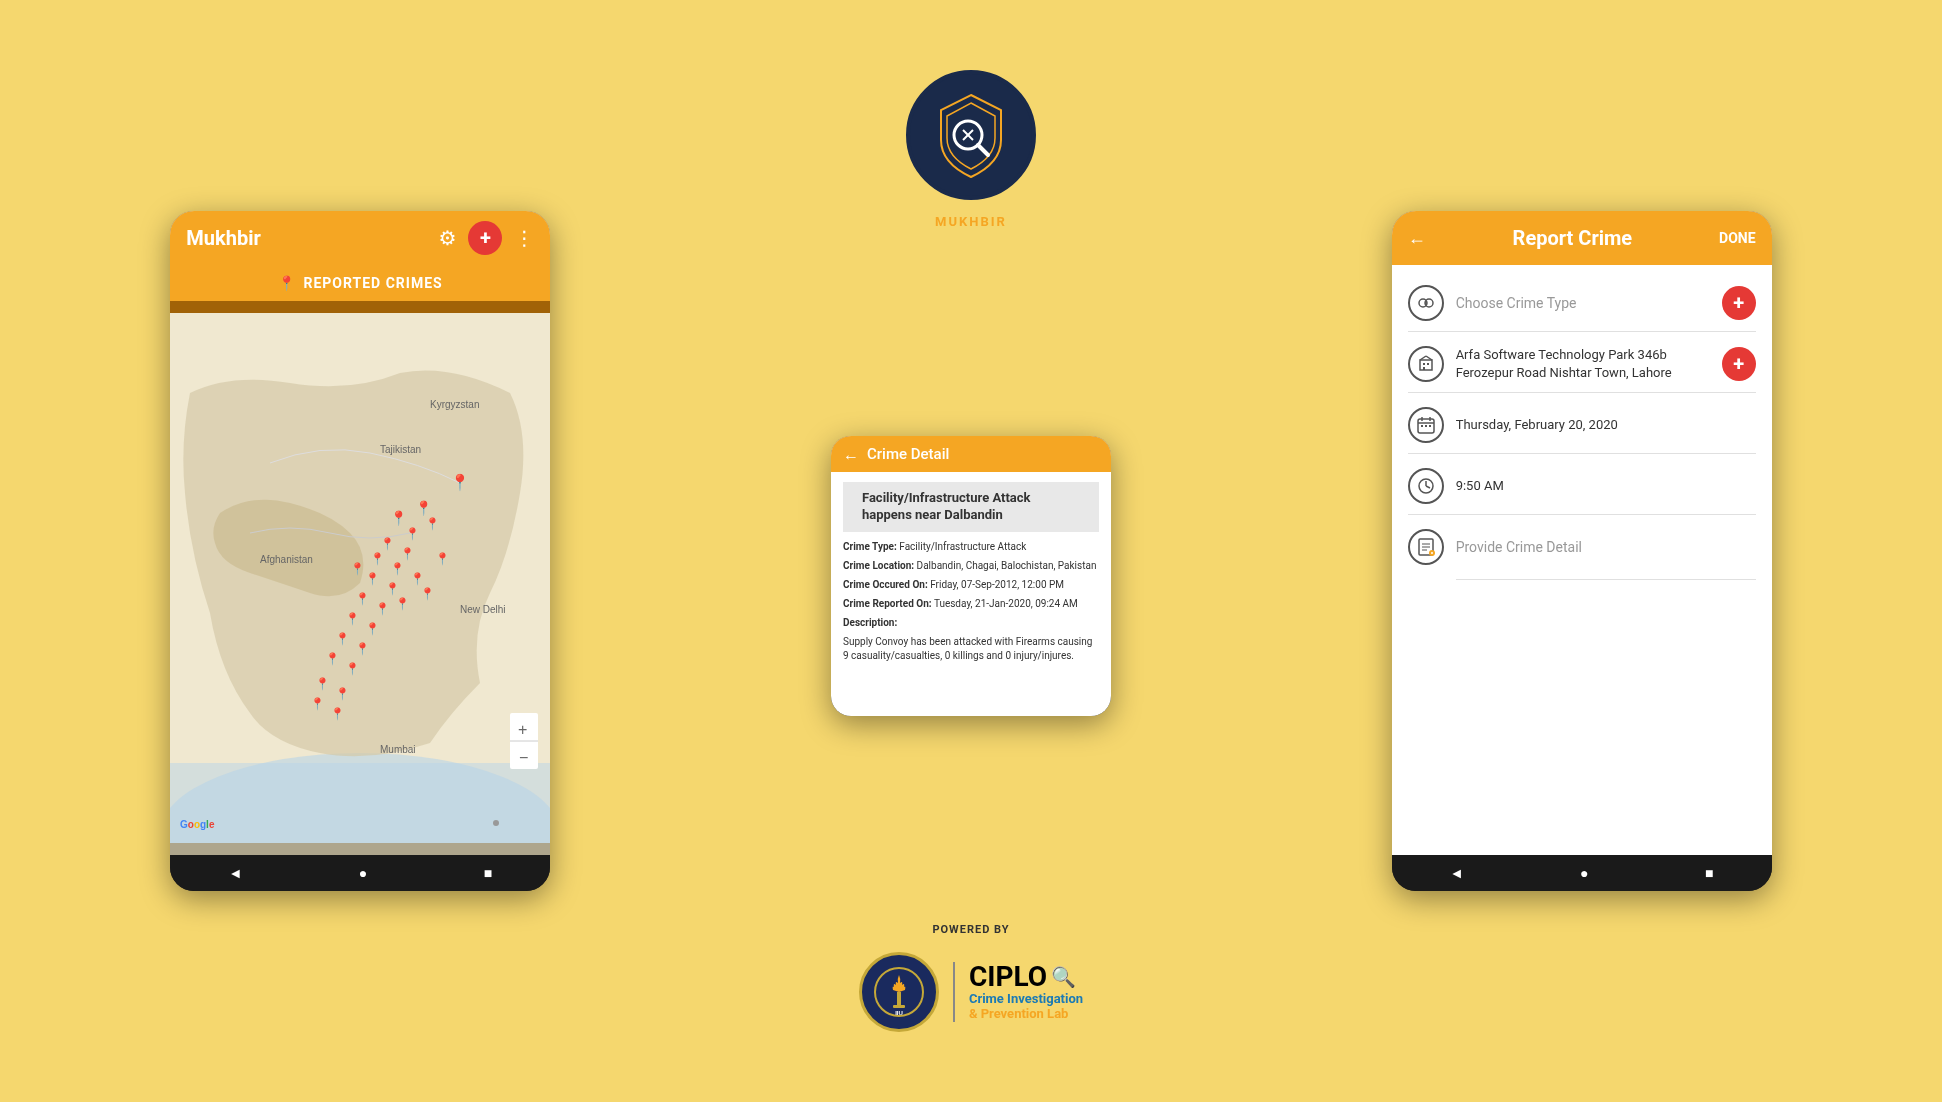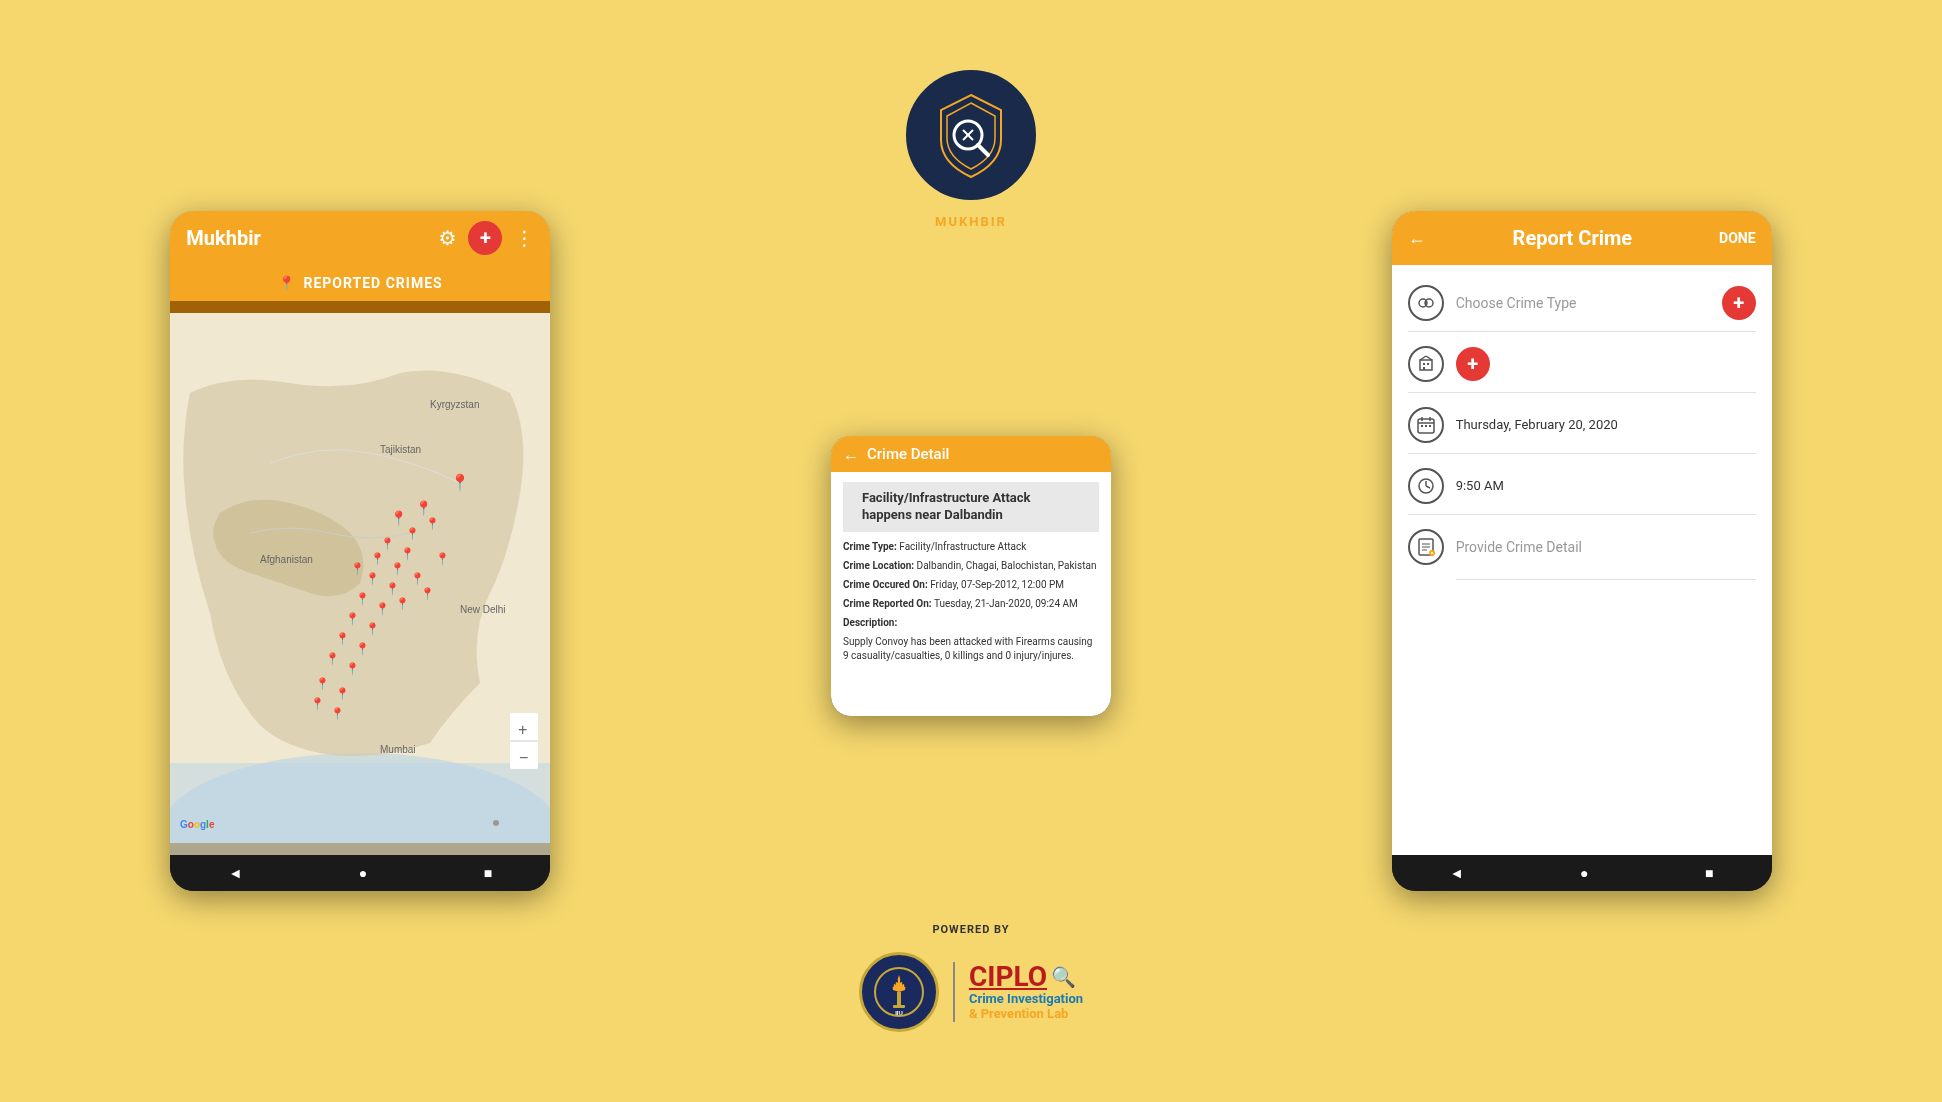--- a/index.html
+++ b/index.html
@@ -336,23 +336,22 @@
       height: 60px;
       background: #888;
     }
     .ciplo-text-area {
       display: flex;
       flex-direction: column;
     }
     .ciplo-main {
       font-size: 28px;
       font-weight: bold;
-      color: #b91c1c;
+      color: #000000;
       line-height: 1;
-      text-decoration: underline;
     }
     .ciplo-sub1 {
       font-size: 13px;
       color: #1a7ab5;
       font-weight: bold;
     }
     .ciplo-sub2 {
       font-size: 13px;
       color: #F5A623;
       font-weight: bold;
@@ -561,20 +560,21 @@
           <div class="form-icon">
             <svg width="20" height="20" viewBox="0 0 20 20">
               <rect x="4" y="6" width="12" height="10" fill="none" stroke="#555" stroke-width="1.5"></rect>
               <rect x="7" y="9" width="2" height="2" fill="#555"></rect>
               <rect x="11" y="9" width="2" height="2" fill="#555"></rect>
               <rect x="7" y="13" width="2" height="3" fill="#555"></rect>
               <line x1="4" y1="6" x2="10" y2="2" stroke="#555" stroke-width="1.5"></line>
               <line x1="16" y1="6" x2="10" y2="2" stroke="#555" stroke-width="1.5"></line>
             </svg>
           </div>
+          <span class="form-field-text filled">Arfa Software Technology Park 346b Ferozepur Road Nishtar Town, Lahore</span>
           <div class="form-add-btn">+</div>
         </div>
 
         <div class="form-row">
           <div class="form-icon">
             <svg width="20" height="20" viewBox="0 0 20 20">
               <rect x="2" y="4" width="16" height="14" rx="2" fill="none" stroke="#555" stroke-width="1.5"></rect>
               <line x1="2" y1="8" x2="18" y2="8" stroke="#555" stroke-width="1.5"></line>
               <line x1="6" y1="2" x2="6" y2="6" stroke="#555" stroke-width="1.5"></line>
               <line x1="14" y1="2" x2="14" y2="6" stroke="#555" stroke-width="1.5"></line>

